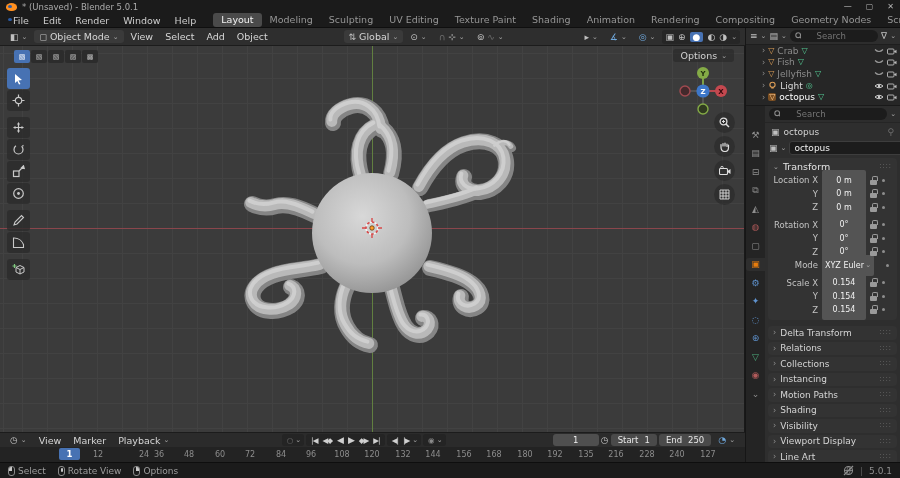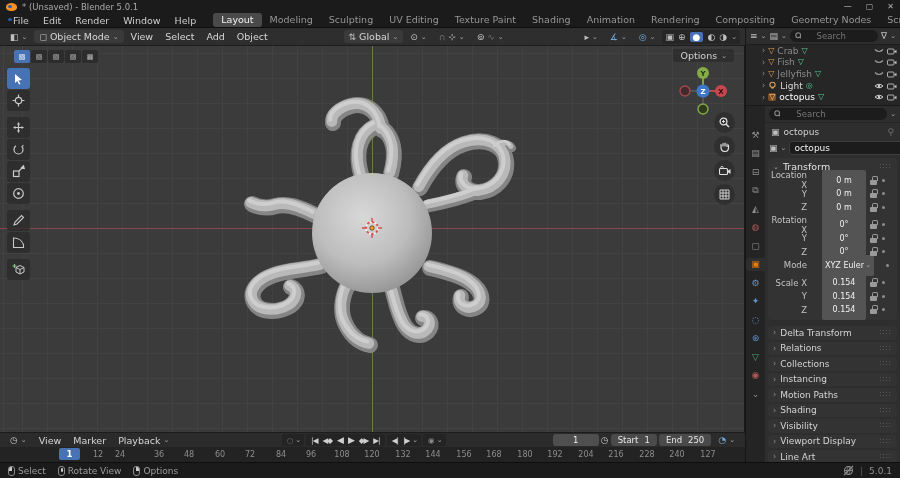--- a/index.html
+++ b/index.html
@@ -80,21 +80,21 @@
   .ptab.blue { color:#5f93cf; } .ptab.green { color:#4db07e; } .ptab.red { color:#b25a5a; }
   #propbody { position:absolute; left:19px; top:0; width:135px; height:356px; }
   .phead { height:17px; display:flex; align-items:center; padding:0 4px; gap:3px; background:#2d2d2d; border-bottom:1px solid #252525; }
   .crumb { height:17px; display:flex; align-items:center; gap:4px; padding:0 6px; font-size:9px; color:#d2d2d2; }
   .namefield { margin:1px 4px 3px; height:14px; display:flex; align-items:center; gap:3px; }
   .namefield .nf { flex:1; background:#1c1c1c; border:1px solid #3d3d3d; border-radius:3px; height:14px; color:#efefef; font-size:9px; padding:0 4px; outline:none; font-family:inherit; }
   .panel { background:#333333; border-radius:4px; margin:0 3px; padding:2px 0 4px; }
   .panel-h { display:flex; align-items:center; gap:4px; padding:1px 5px; font-size:9.5px; color:#e3e3e3; }
   .grip { margin-left:auto; color:#5d5d5d; font-size:8px; letter-spacing:1px; }
   .trow { display:flex; align-items:center; height:12.5px; margin:1px 4px 0 0; }
-  .trow .tl { width:54px; text-align:right; padding-right:15px; color:#c3c3c3; font-size:8.5px; }
+  .trow .tl { width:54px; text-align:right; padding-right:4px; color:#c3c3c3; font-size:8.5px; }
   .tval { width:44px; height:21px; background:#545454; border-radius:2px; color:#f1f1f1; font-size:8px; display:flex; align-items:center; justify-content:center; }
   .tval.dd { justify-content:space-between; padding:0 3px; width:52px; }
   .lock { width:8px; height:9px; position:relative; margin-left:4px; }
   .lock::before { content:""; position:absolute; left:1.5px; top:0; width:4px; height:4px; border:1px solid #9a9a9a; border-bottom:none; border-radius:2px 2px 0 0; }
   .lock::after { content:""; position:absolute; left:0; top:4px; width:7px; height:5px; background:#9a9a9a; border-radius:1px; }
   .animdot { width:3px; height:3px; border-radius:50%; background:#8e8e8e; margin-left:4px; }
   .vgap { height:4px; }
   .ppanel { background:#333333; border-radius:4px; margin:2px 3px; height:13.5px; display:flex; align-items:center; gap:4px; padding:0 5px; font-size:9px; color:#d5d5d5; }
 
   
@@ -691,36 +691,36 @@
   </span>
   <span class="hbtn">
       <span class="icg blue">◔</span>
       <span class="chev">⌄</span>
     </span>
 </div>
 
 <div id="tl-ruler" class="abs">
   <span class="curframe">1</span>
   <span class="rnum" style="left:98px">12</span>
-  <span class="rnum" style="left:120px">24</span>
+  <span class="rnum" style="left:144px">24</span>
   <span class="rnum" style="left:159px">36</span>
   <span class="rnum" style="left:189px">48</span>
   <span class="rnum" style="left:220px">60</span>
   <span class="rnum" style="left:250px">72</span>
   <span class="rnum" style="left:281px">84</span>
   <span class="rnum" style="left:311px">96</span>
   <span class="rnum" style="left:342px">108</span>
   <span class="rnum" style="left:372px">120</span>
   <span class="rnum" style="left:403px">132</span>
   <span class="rnum" style="left:433px">144</span>
   <span class="rnum" style="left:464px">156</span>
   <span class="rnum" style="left:494px">168</span>
   <span class="rnum" style="left:525px">180</span>
   <span class="rnum" style="left:555px">192</span>
-  <span class="rnum" style="left:586px">204</span>
+  <span class="rnum" style="left:586px">135</span>
   <span class="rnum" style="left:616px">216</span>
   <span class="rnum" style="left:647px">228</span>
   <span class="rnum" style="left:677px">240</span>
   <span class="rnum" style="left:708px">127</span>
 </div>
 
 <div id="statusbar" class="abs">
   <span><span class="mouse m-left"></span><span>Select</span></span>
   <span><span class="mouse m-mid"></span><span>Rotate View</span></span>
   <span><span class="mouse m-right"></span><span>Options</span></span>

